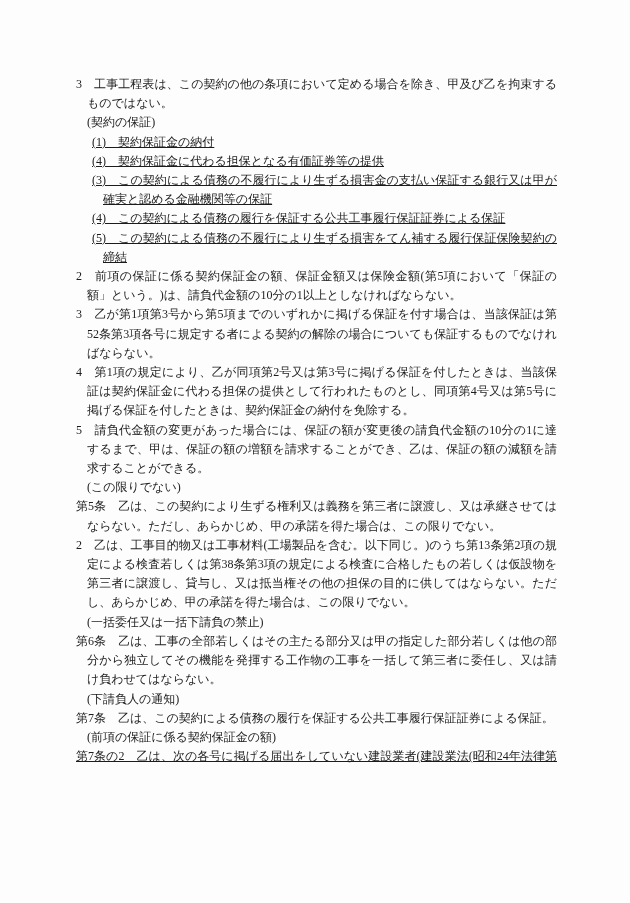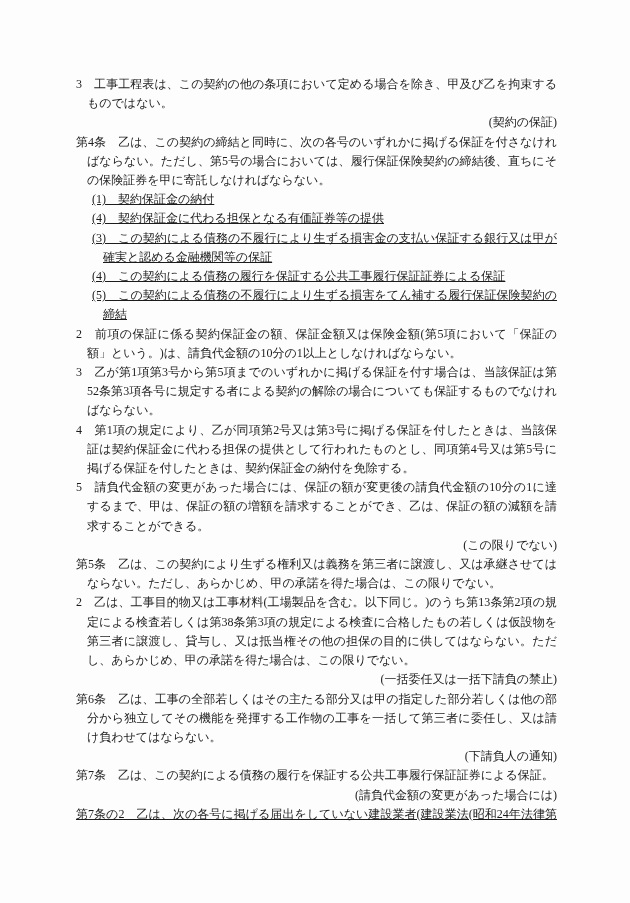--- a/index.html
+++ b/index.html
@@ -36,21 +36,21 @@
     padding: 0;
   }
   
   .para--article, .para--item {
     padding-left: 11px;
     text-indent: -11px;
   }
   
   .para--header {
     margin-left: 11px;
-    text-align: right;
+    text-align: left;
   }
   
   .para--subitem {
     margin-left: 27px;
     padding-left: 0;
     text-indent: -11px;
     text-decoration: underline;
   }
   
   .para--article:last-child {
@@ -58,33 +58,32 @@
     text-decoration: underline;
   }
 </style>
 </head>
 <body>
 
 <div class="page">
   <div class="doc-body" id="doc-body">
       <p class="para para--item">3　工事工程表は、この契約の他の条項において定める場合を除き、甲及び乙を拘束するものではない。</p>
       <p class="para para--header">(契約の保証)</p>
-      <p class="para para--article">第4条　乙は、この契約の締結と同時に、次の各号のいずれかに掲げる保証を付さなければならない。ただし、第5号の場合においては、履行保証保険契約の締結後、直ちにその保険証券を甲に寄託しなければならない。</p>
       <p class="para para--subitem">(1)　契約保証金の納付</p>
       <p class="para para--subitem">(4)　契約保証金に代わる担保となる有価証券等の提供</p>
       <p class="para para--subitem">(3)　この契約による債務の不履行により生ずる損害金の支払い保証する銀行又は甲が確実と認める金融機関等の保証</p>
       <p class="para para--subitem">(4)　この契約による債務の履行を保証する公共工事履行保証証券による保証</p>
       <p class="para para--subitem">(5)　この契約による債務の不履行により生ずる損害をてん補する履行保証保険契約の締結</p>
       <p class="para para--item">2　前項の保証に係る契約保証金の額、保証金額又は保険金額(第5項において「保証の額」という。)は、請負代金額の10分の1以上としなければならない。</p>
       <p class="para para--item">3　乙が第1項第3号から第5項までのいずれかに掲げる保証を付す場合は、当該保証は第52条第3項各号に規定する者による契約の解除の場合についても保証するものでなければならない。</p>
       <p class="para para--item">4　第1項の規定により、乙が同項第2号又は第3号に掲げる保証を付したときは、当該保証は契約保証金に代わる担保の提供として行われたものとし、同項第4号又は第5号に掲げる保証を付したときは、契約保証金の納付を免除する。</p>
       <p class="para para--item">5　請負代金額の変更があった場合には、保証の額が変更後の請負代金額の10分の1に達するまで、甲は、保証の額の増額を請求することができ、乙は、保証の額の減額を請求することができる。</p>
       <p class="para para--header">(この限りでない)</p>
       <p class="para para--article">第5条　乙は、この契約により生ずる権利又は義務を第三者に譲渡し、又は承継させてはならない。ただし、あらかじめ、甲の承諾を得た場合は、この限りでない。</p>
       <p class="para para--item">2　乙は、工事目的物又は工事材料(工場製品を含む。以下同じ。)のうち第13条第2項の規定による検査若しくは第38条第3項の規定による検査に合格したもの若しくは仮設物を第三者に譲渡し、貸与し、又は抵当権その他の担保の目的に供してはならない。ただし、あらかじめ、甲の承諾を得た場合は、この限りでない。</p>
       <p class="para para--header">(一括委任又は一括下請負の禁止)</p>
       <p class="para para--article">第6条　乙は、工事の全部若しくはその主たる部分又は甲の指定した部分若しくは他の部分から独立してその機能を発揮する工作物の工事を一括して第三者に委任し、又は請け負わせてはならない。</p>
       <p class="para para--header">(下請負人の通知)</p>
       <p class="para para--article">第7条　乙は、この契約による債務の履行を保証する公共工事履行保証証券による保証。</p>
-      <p class="para para--header">(請負代金額の変更があった場合には)</p>
+      <p class="para para--header">(前項の保証に係る契約保証金の額)</p>
       <p class="para para--article">第7条の2　乙は、次の各号に掲げる届出をしていない建設業者(建設業法(昭和24年法律第</p>
     </div>
 </div>
 
 </body></html>

